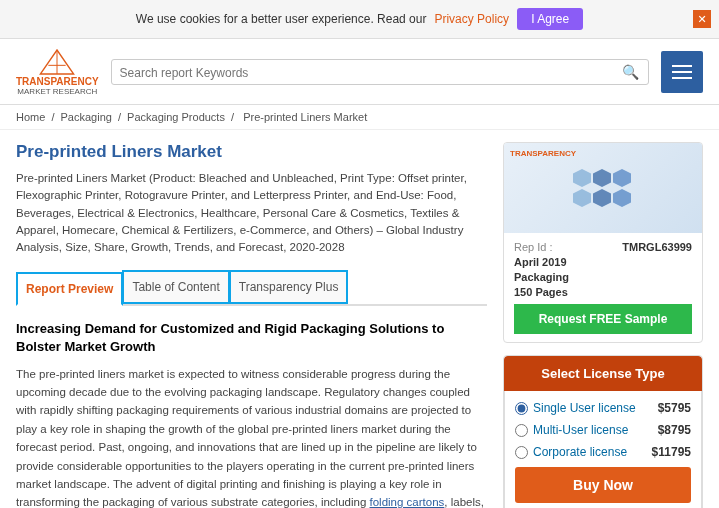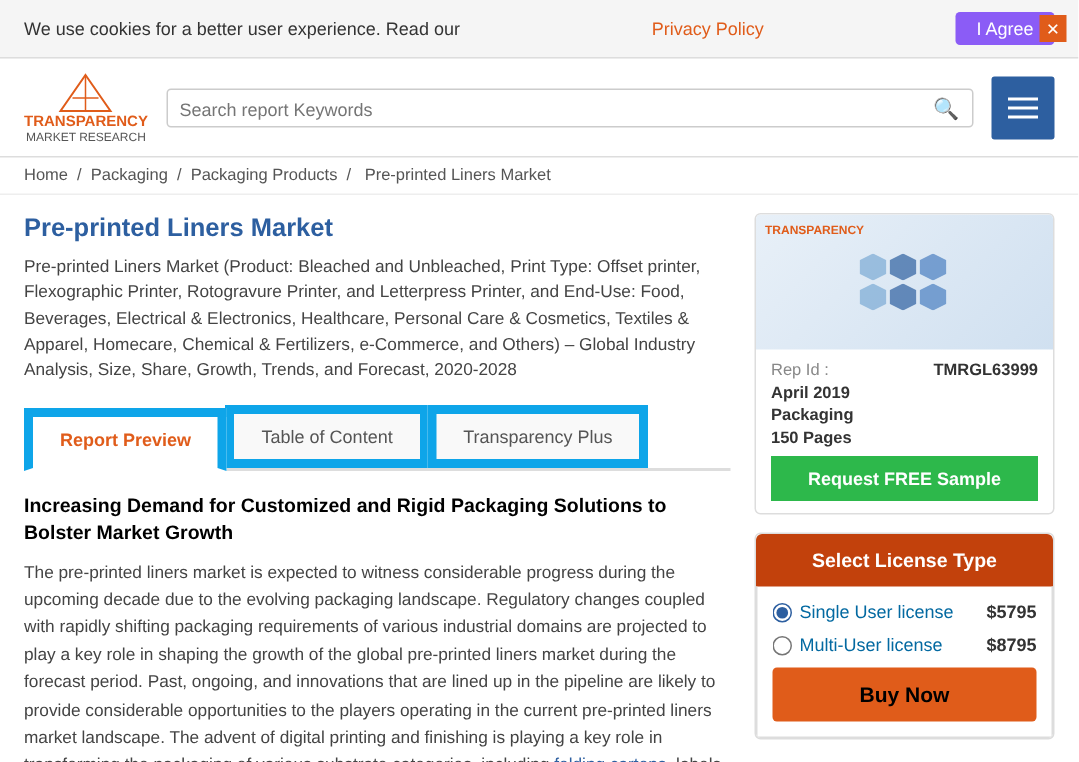--- a/index.html
+++ b/index.html
@@ -5,22 +5,22 @@
     * { box-sizing: border-box; margin: 0; padding: 0; }
     body { font-family: Arial, sans-serif; font-size: 13px; color: #333; background: #fff; width: 719px; }
 
     
     .cookie-banner {
       background: #f5f5f5;
       border-bottom: 1px solid #ddd;
       padding: 8px 16px;
       display: flex;
       align-items: center;
-      justify-content: space-between;
-      gap: 20px;
+      justify-content: center;
+      gap: 8px;
       font-size: 12px;
       position: relative;
     }
     .cookie-banner a { color: #e05c1a; text-decoration: none; }
     .cookie-agree-btn {
       background: #8b5cf6;
       color: #fff;
       border: none;
       padding: 4px 14px;
       border-radius: 3px;
@@ -143,24 +143,24 @@
       margin-bottom: 14px;
     }
 
     
     .tabs {
       display: flex;
       border-bottom: 2px solid #ddd;
       margin-bottom: 14px;
     }
     .tab {
-      padding: 8px 18px;
-      font-size: 12px;
-      cursor: pointer;
-      border: 6px solid #0ea5e9;
+      padding: 8px 8px;
+      font-size: 12px;
+      cursor: pointer;
+      border: 2px solid #0ea5e9;
       background: #f9f9f9;
       color: #555;
       margin-right: -1px;
     }
     .tab.active {
       background: #fff;
       color: #e05c1a;
       border-bottom: 2px solid #fff;
       font-weight: bold;
       position: relative;
@@ -274,21 +274,21 @@
       margin-bottom: 8px;
       font-size: 12px;
     }
     .license-option input[type=radio] { margin-right: 5px; accent-color: #2d5fa0; }
     .license-label { color: #0369a1; }
     .license-price { color: #333; font-weight: bold; }
     .buy-btn {
       display: block;
       width: 100%;
       background: #e05c1a;
-      color: #000000;
+      color: #ffffff;
       border: none;
       padding: 10px;
       text-align: center;
       font-size: 14px;
       font-weight: bold;
       cursor: pointer;
       border-radius: 3px;
       margin-top: 4px;
     }
     .license-section {
@@ -399,18 +399,25 @@
           </label>
           <span class="license-price">$5795</span>
         </div>
         <div class="license-option">
           <label style="display:flex;align-items:center;cursor:pointer;">
             <input type="radio" name="license" style="">
             <span class="license-label">Multi-User license</span>
           </label>
           <span class="license-price">$8795</span>
         </div>
+        <div class="license-option">
+          <label style="display:flex;align-items:center;cursor:pointer;">
+            <input type="radio" name="license" style="">
+            <span class="license-label">Corporate license</span>
+          </label>
+          <span class="license-price">$11795</span>
+        </div>
         <button class="buy-btn">Buy Now</button>
       </div>
 
     </div>
   </div>
 </div>
 
 </body></html>

